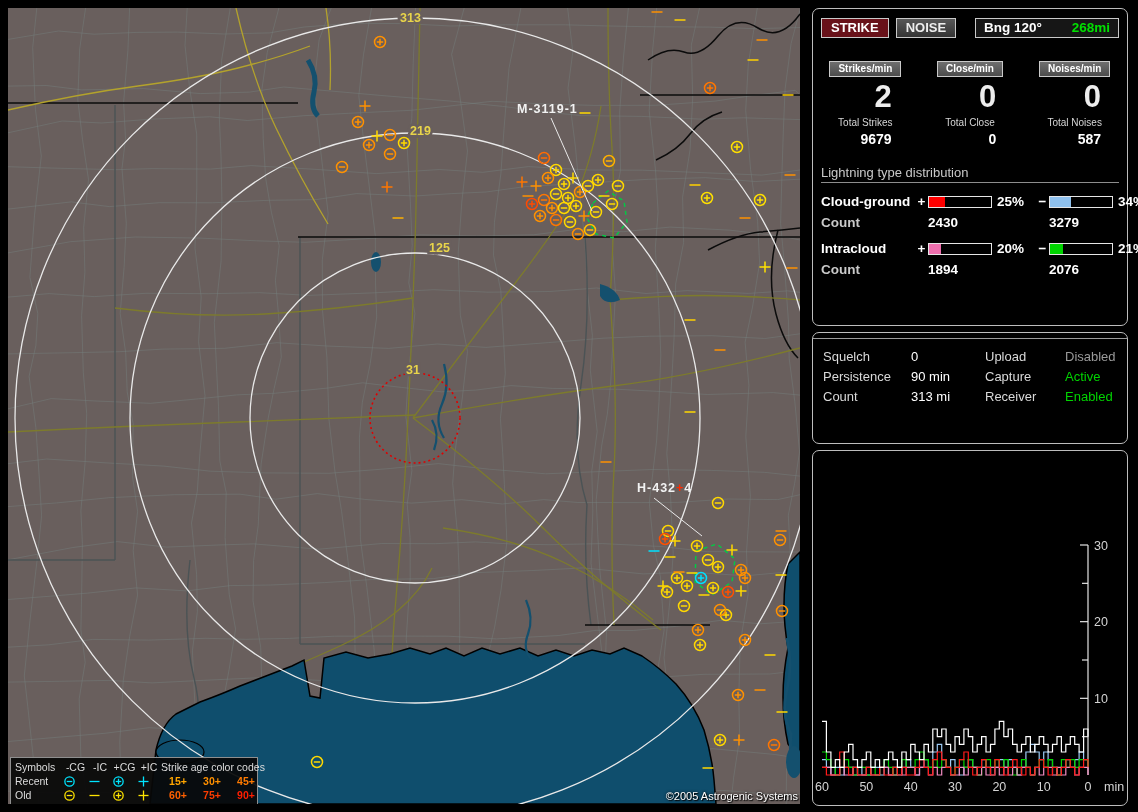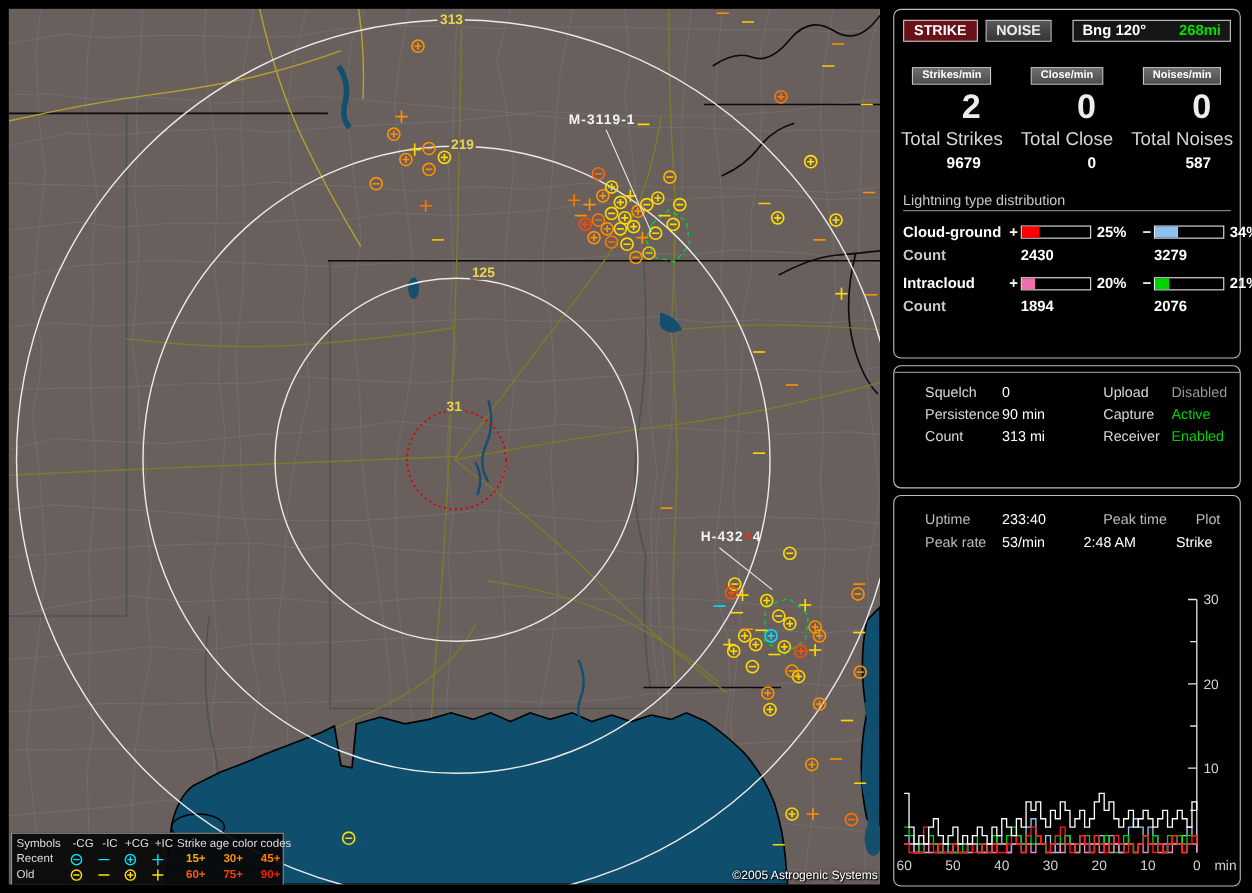--- a/index.html
+++ b/index.html
@@ -36,41 +36,41 @@
        border:1px solid #c9c9c9;background:#161616;padding:1px 8px 2px 8px;font-size:13.5px;font-weight:bold;}
   .bng .dist{color:#00e000;margin-left:16px;}
 
   .cols{display:flex;margin-top:20px;}
   .col{flex:1;min-width:0;}
   .chiprow{text-align:center;}
   .chip{display:inline-block;font-size:10px;font-weight:bold;color:#fff;
         background:linear-gradient(#6f6f6f,#4c4c4c);border:1px solid #c9c9c9;padding:1px 8px 2px 8px;}
   .bigval{font-size:31px;font-weight:bold;color:#ededed;text-align:right;padding-right:26px;
           line-height:36px;margin-top:2px;}
-  .tlabel{font-size:17px;color:#d6d6d6;text-align:center;margin-top:2px;}
+  .tlabel{font-size:10px;color:#d6d6d6;text-align:center;margin-top:2px;}
   .tval{font-size:14px;font-weight:bold;color:#fff;text-align:right;padding-right:26px;margin-top:3px;}
 
   .distsec{margin:18px 8px 0 8px;}
   .dist-title{color:#c9c9c9;font-size:13px;border-bottom:1px solid #8d8d8d;padding-bottom:2px;}
   .drow{display:grid;grid-template-columns:94px 13px 64px 44px 13px 64px 1fr;align-items:center;
         margin-top:11px;font-size:13.5px;font-weight:bold;}
   .drow .nm{color:#fff;}
   .drow .sign{color:#fff;text-align:center;}
   .bar{height:12px;border:1px solid #e6e6e6;background:#000;box-sizing:border-box;}
   .bar .fill{height:100%;}
   .pct{color:#fff;padding-left:5px;}
   .crow{display:grid;grid-template-columns:94px 13px 64px 44px 13px 64px 1fr;margin-top:6px;
         font-size:13.5px;font-weight:bold;color:#fff;}
   .crow .cl{color:#c9c9c9;}
 
   .dt{color:#00e000;font-size:17px;font-weight:bold;margin:8px 10px 0 10px;}
   .dthr{border:none;border-top:1px solid #9a9a9a;margin:5px 0 7px 0;}
   .sgrid{display:grid;grid-template-columns:88px 74px 80px 1fr;grid-auto-rows:20px;
          font-size:13px;margin:0 10px;align-items:center;}
-  .lab{color:#d9d9d9;margin-left:18px;}
+  .lab{color:#d9d9d9;}
   .val{color:#fff;}
   .val.off{color:#9a9a9a;}
   .val.on{color:#00d400;}
 
   .stgrid{display:grid;grid-template-columns:88px 74px 84px 1fr;grid-auto-rows:21px;
           font-size:13px;margin:10px 10px 0 10px;align-items:center;}
   .stgrid .lab{color:#bdbdbd;}
   .trendrow{display:flex;gap:10px;font-size:13px;margin:9px 10px 0 10px;}
   .trendrow .lab{color:#bdbdbd;}
   #trendwrap{position:absolute;left:1px;top:84px;width:313px;height:270px;}
@@ -980,30 +980,20 @@
         <span class="lab">Capture</span>
         <span class="val on">Active</span>
         <span class="lab">Count</span>
         <span class="val">313 mi</span>
         <span class="lab">Receiver</span>
         <span class="val on">Enabled</span>
       </div>
   </div>
 
   <div class="pbox box3">
-    <div class="stgrid">
-      <span class="lab">Uptime</span>
-      <span class="val">233:40</span>
-      <span class="lab">Peak time</span>
-      <span class="lab">Plot</span>
-      <span class="lab">Peak rate</span>
-      <span class="val">53/min</span>
-      <span class="val">2:48 AM</span>
-      <span class="val">Strike</span>
-    </div>
     <div id="trendwrap">
       <svg id="trendsvg" width="313" height="270" viewBox="0 0 313 270">
           <line x1="274" y1="10" x2="274" y2="240" stroke="#e4e4e4" stroke-width="1.2"></line>
           <line x1="268" x2="274" y1="201.66666666666666" y2="201.66666666666666" stroke="#e4e4e4" stroke-width="1.2"></line>
           <line x1="268" x2="274" y1="125" y2="125" stroke="#e4e4e4" stroke-width="1.2"></line>
           <line x1="268" x2="274" y1="48.333333333333314" y2="48.333333333333314" stroke="#e4e4e4" stroke-width="1.2"></line>
           <line x1="266" x2="274" y1="163.33333333333331" y2="163.33333333333331" stroke="#e4e4e4" stroke-width="1.2"></line>
           <text x="280" y="167.83333333333331" fill="#d4d4d4" font-size="12.5" font-family="&quot;Liberation Sans&quot;,sans-serif">10</text>
           <line x1="266" x2="274" y1="86.66666666666666" y2="86.66666666666666" stroke="#e4e4e4" stroke-width="1.2"></line>
           <text x="280" y="91.16666666666666" fill="#d4d4d4" font-size="12.5" font-family="&quot;Liberation Sans&quot;,sans-serif">20</text>

